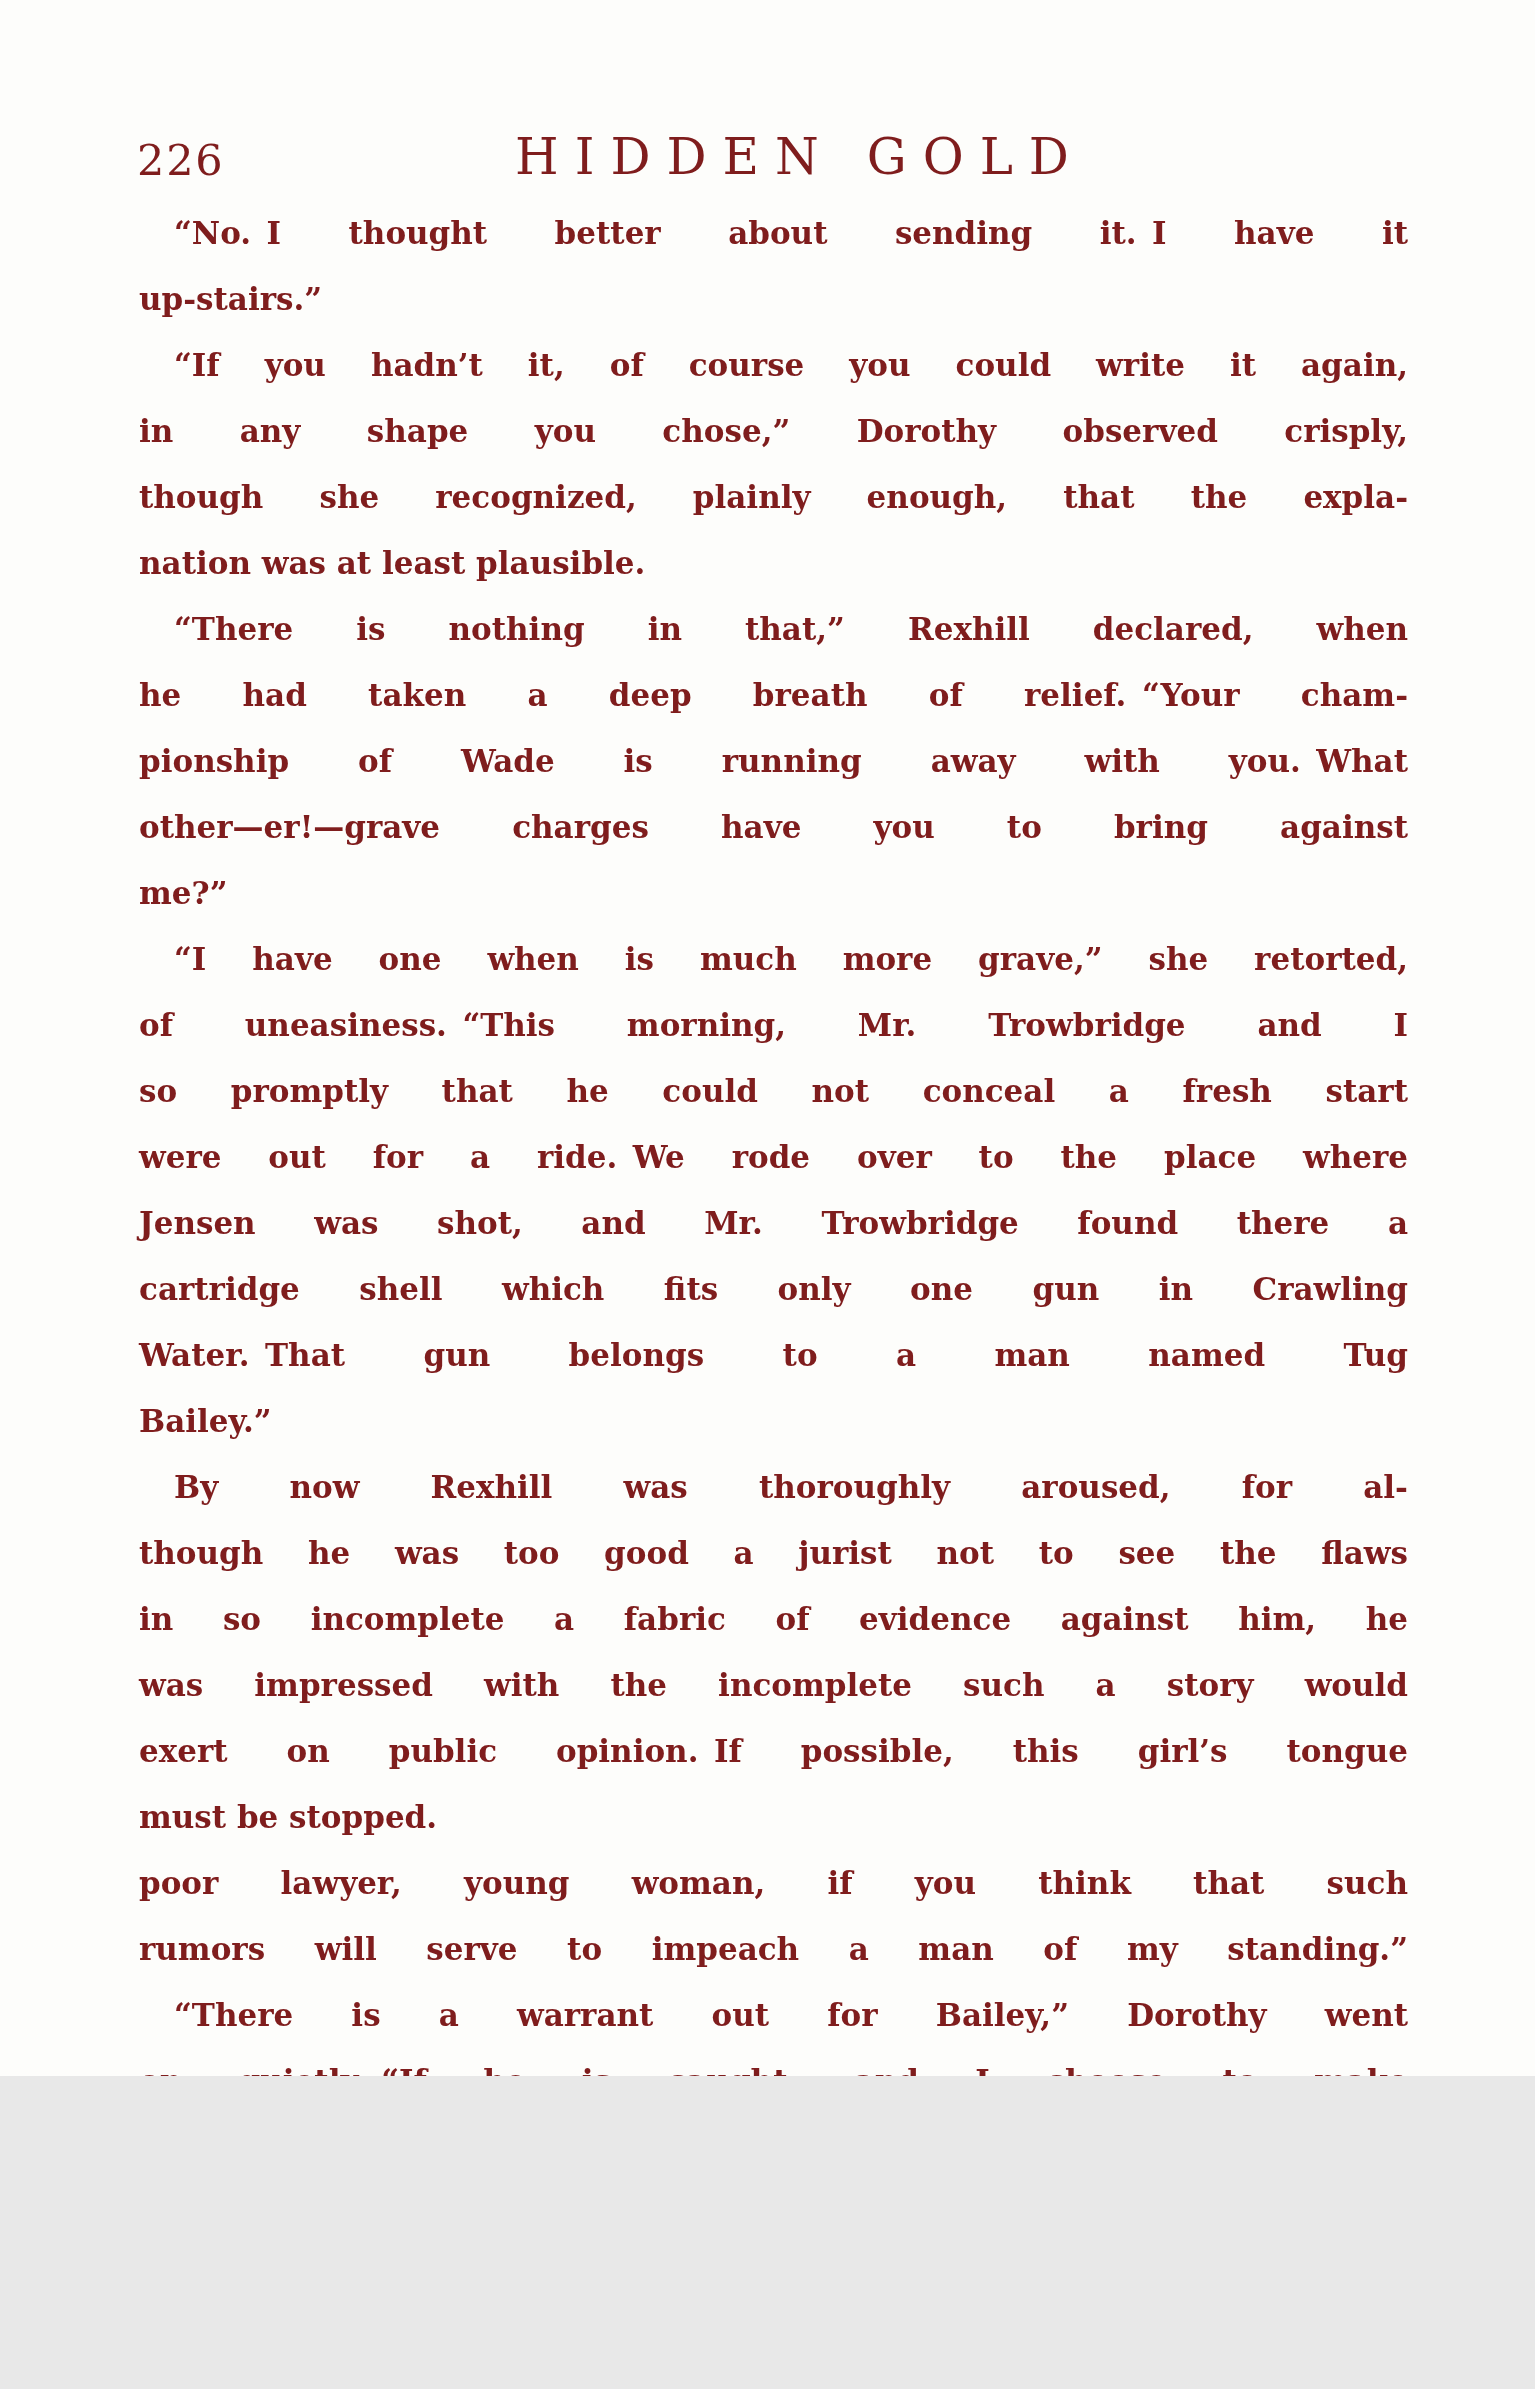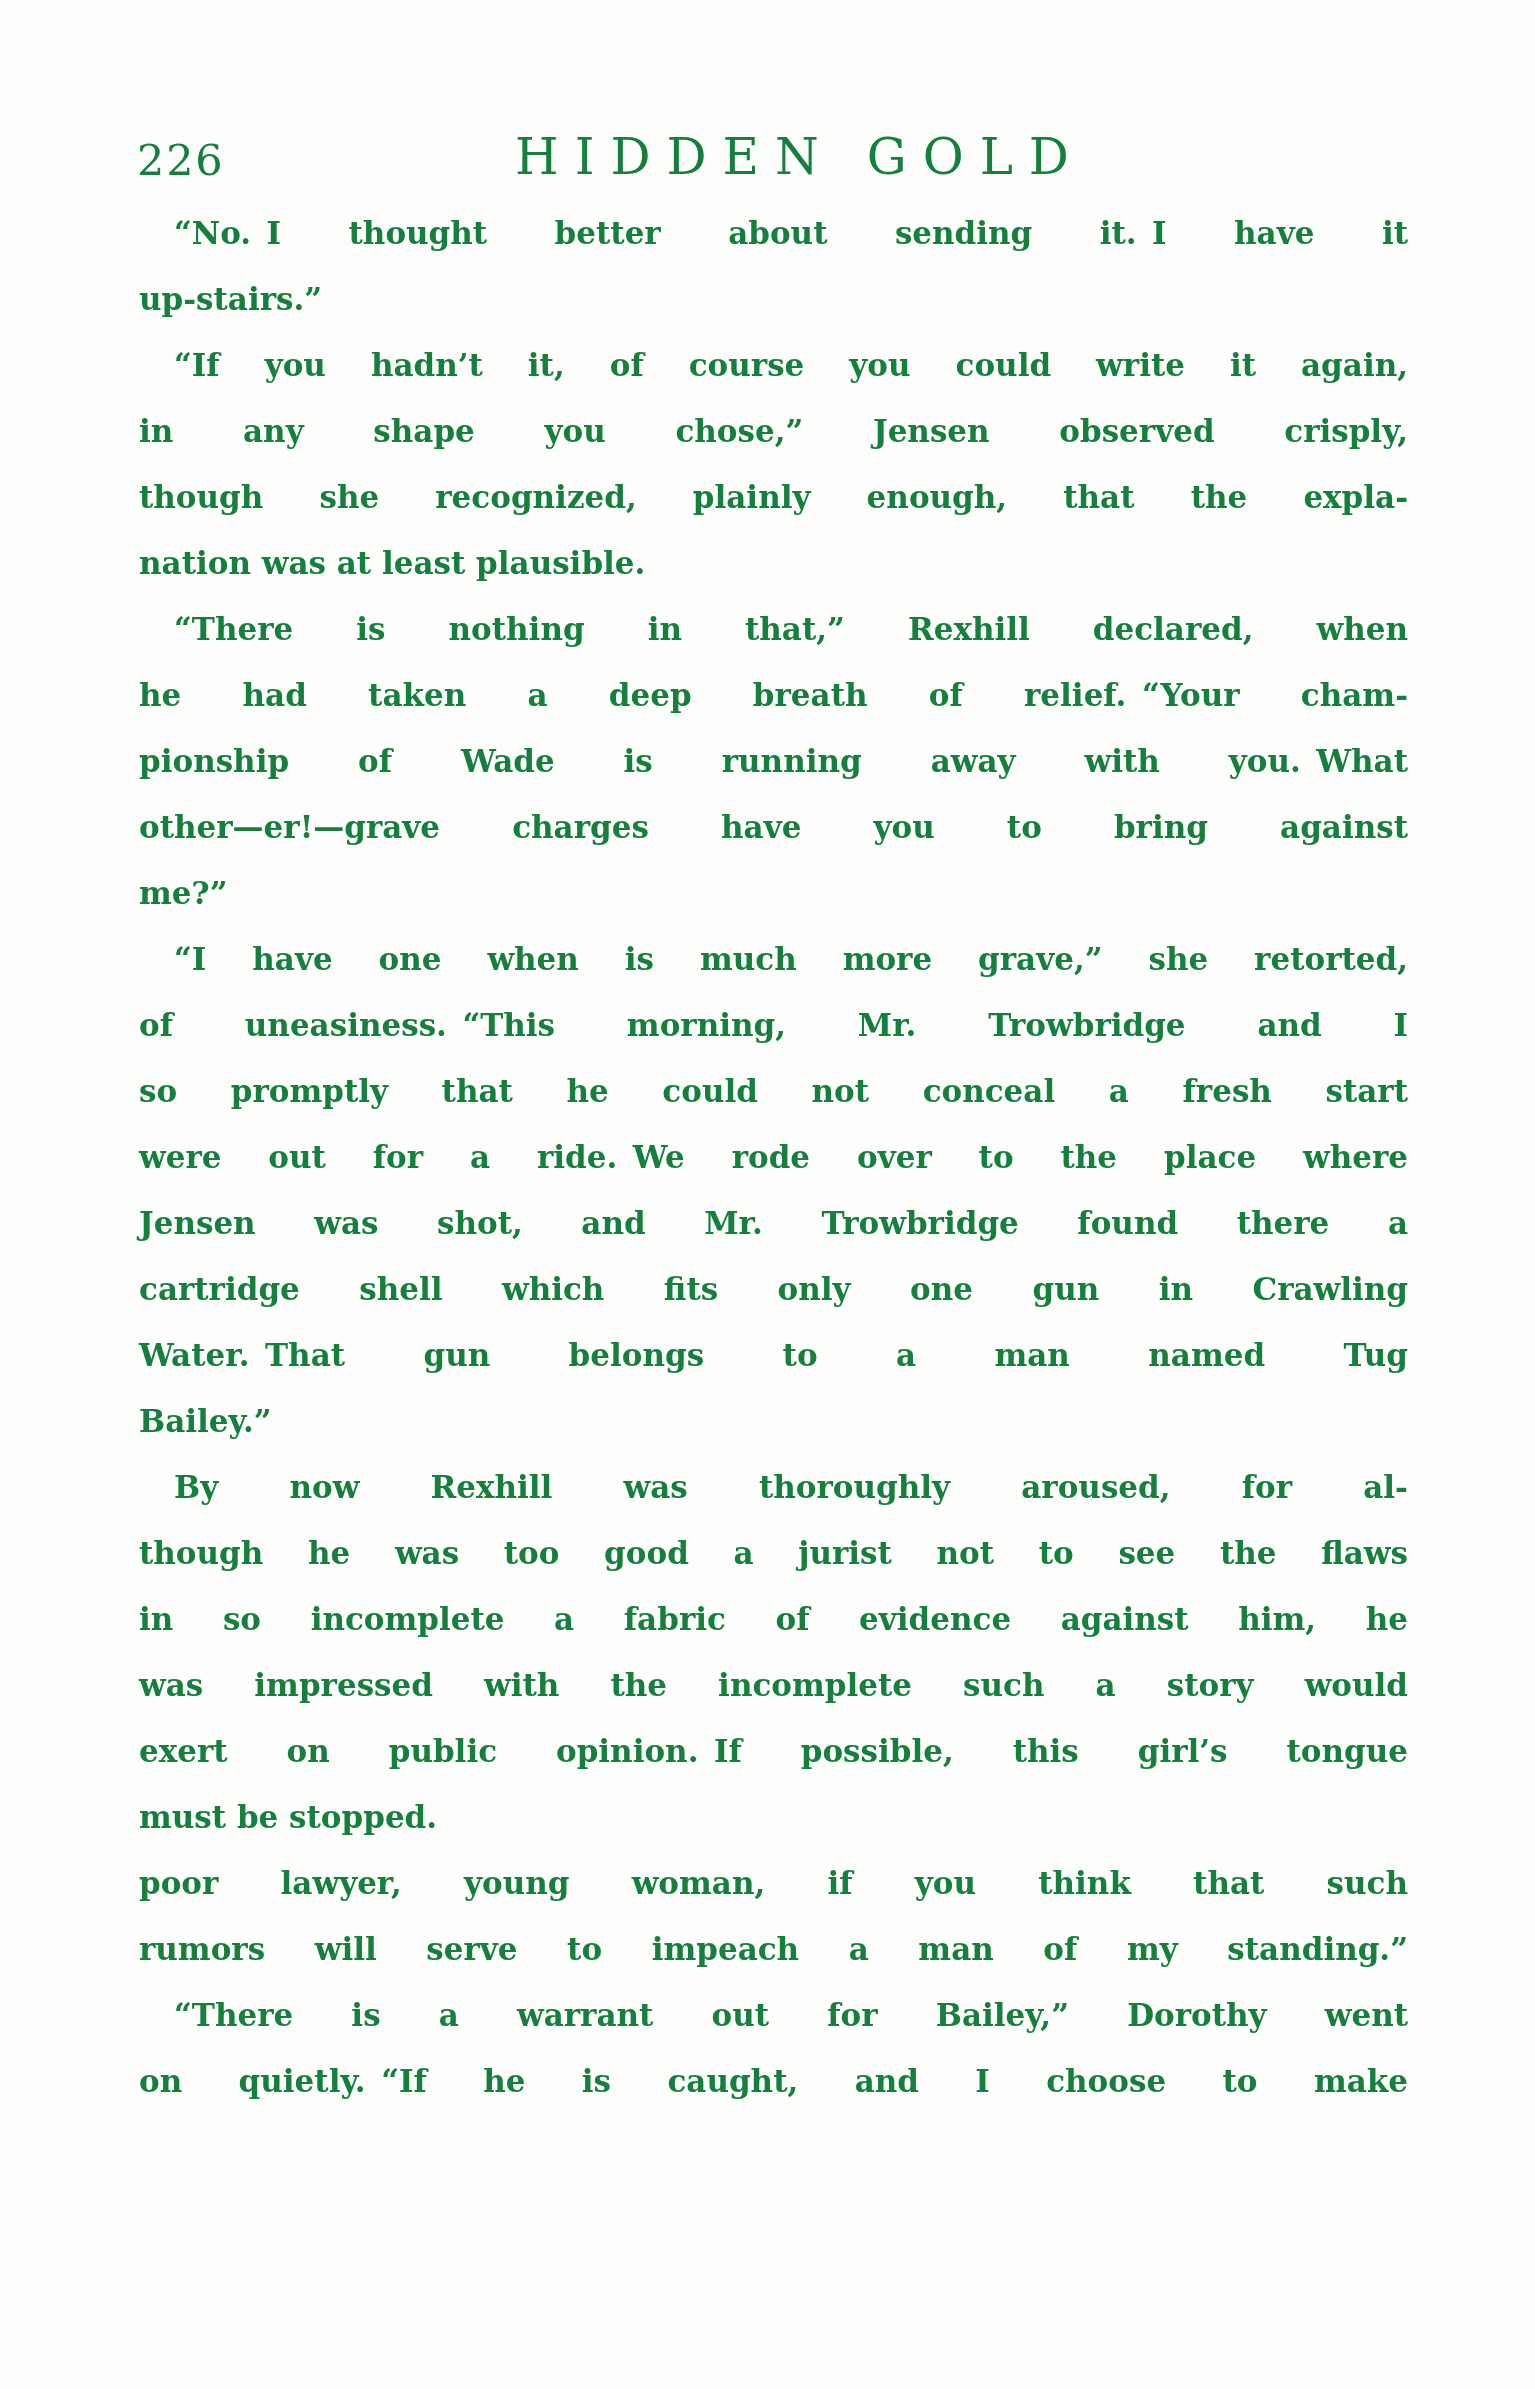--- a/index.html
+++ b/index.html
@@ -1,22 +1,22 @@
 <!DOCTYPE html>
 <html style="font-size:14px"><head>
 <meta charset="utf-8">
 <style>
   html, body { margin: 0; padding: 0; background: #e8e8e8; }
   .page {
     position: relative;
     width: 1536px;
-    height: 2389px;
+    height: 2076px;
     background: #fdfdfb;
     font-family: "DejaVu Serif", "Liberation Serif", serif;
-    color: #15803d;
+    color: #7f1d1d;
     overflow: hidden;
   }
   .header {
     position: absolute;
     top: 131px;
     left: 0;
     width: 100%;
     height: 57px;
   }
   .pagenum {
@@ -63,21 +63,21 @@
     <span class="pagenum">226</span>
     <span class="title">HIDDEN GOLD</span>
   </div>
   <div class="text-block" id="body-text">
       <div class="para">
         <div class="line ind">“No. I thought better about sending it. I have it</div>
         <div class="line end">up-stairs.”</div>
       </div>
       <div class="para">
         <div class="line ind">“If you hadn’t it, of course you could write it again,</div>
-        <div class="line">in any shape you chose,” Jensen observed crisply,</div>
+        <div class="line">in any shape you chose,” Dorothy observed crisply,</div>
         <div class="line">though she recognized, plainly enough, that the expla-</div>
         <div class="line end">nation was at least plausible.</div>
       </div>
       <div class="para">
         <div class="line ind">“There is nothing in that,” Rexhill declared, when</div>
         <div class="line">he had taken a deep breath of relief. “Your cham-</div>
         <div class="line">pionship of Wade is running away with you. What</div>
         <div class="line">other—er!—grave charges have you to bring against</div>
         <div class="line end">me?”</div>
       </div>

